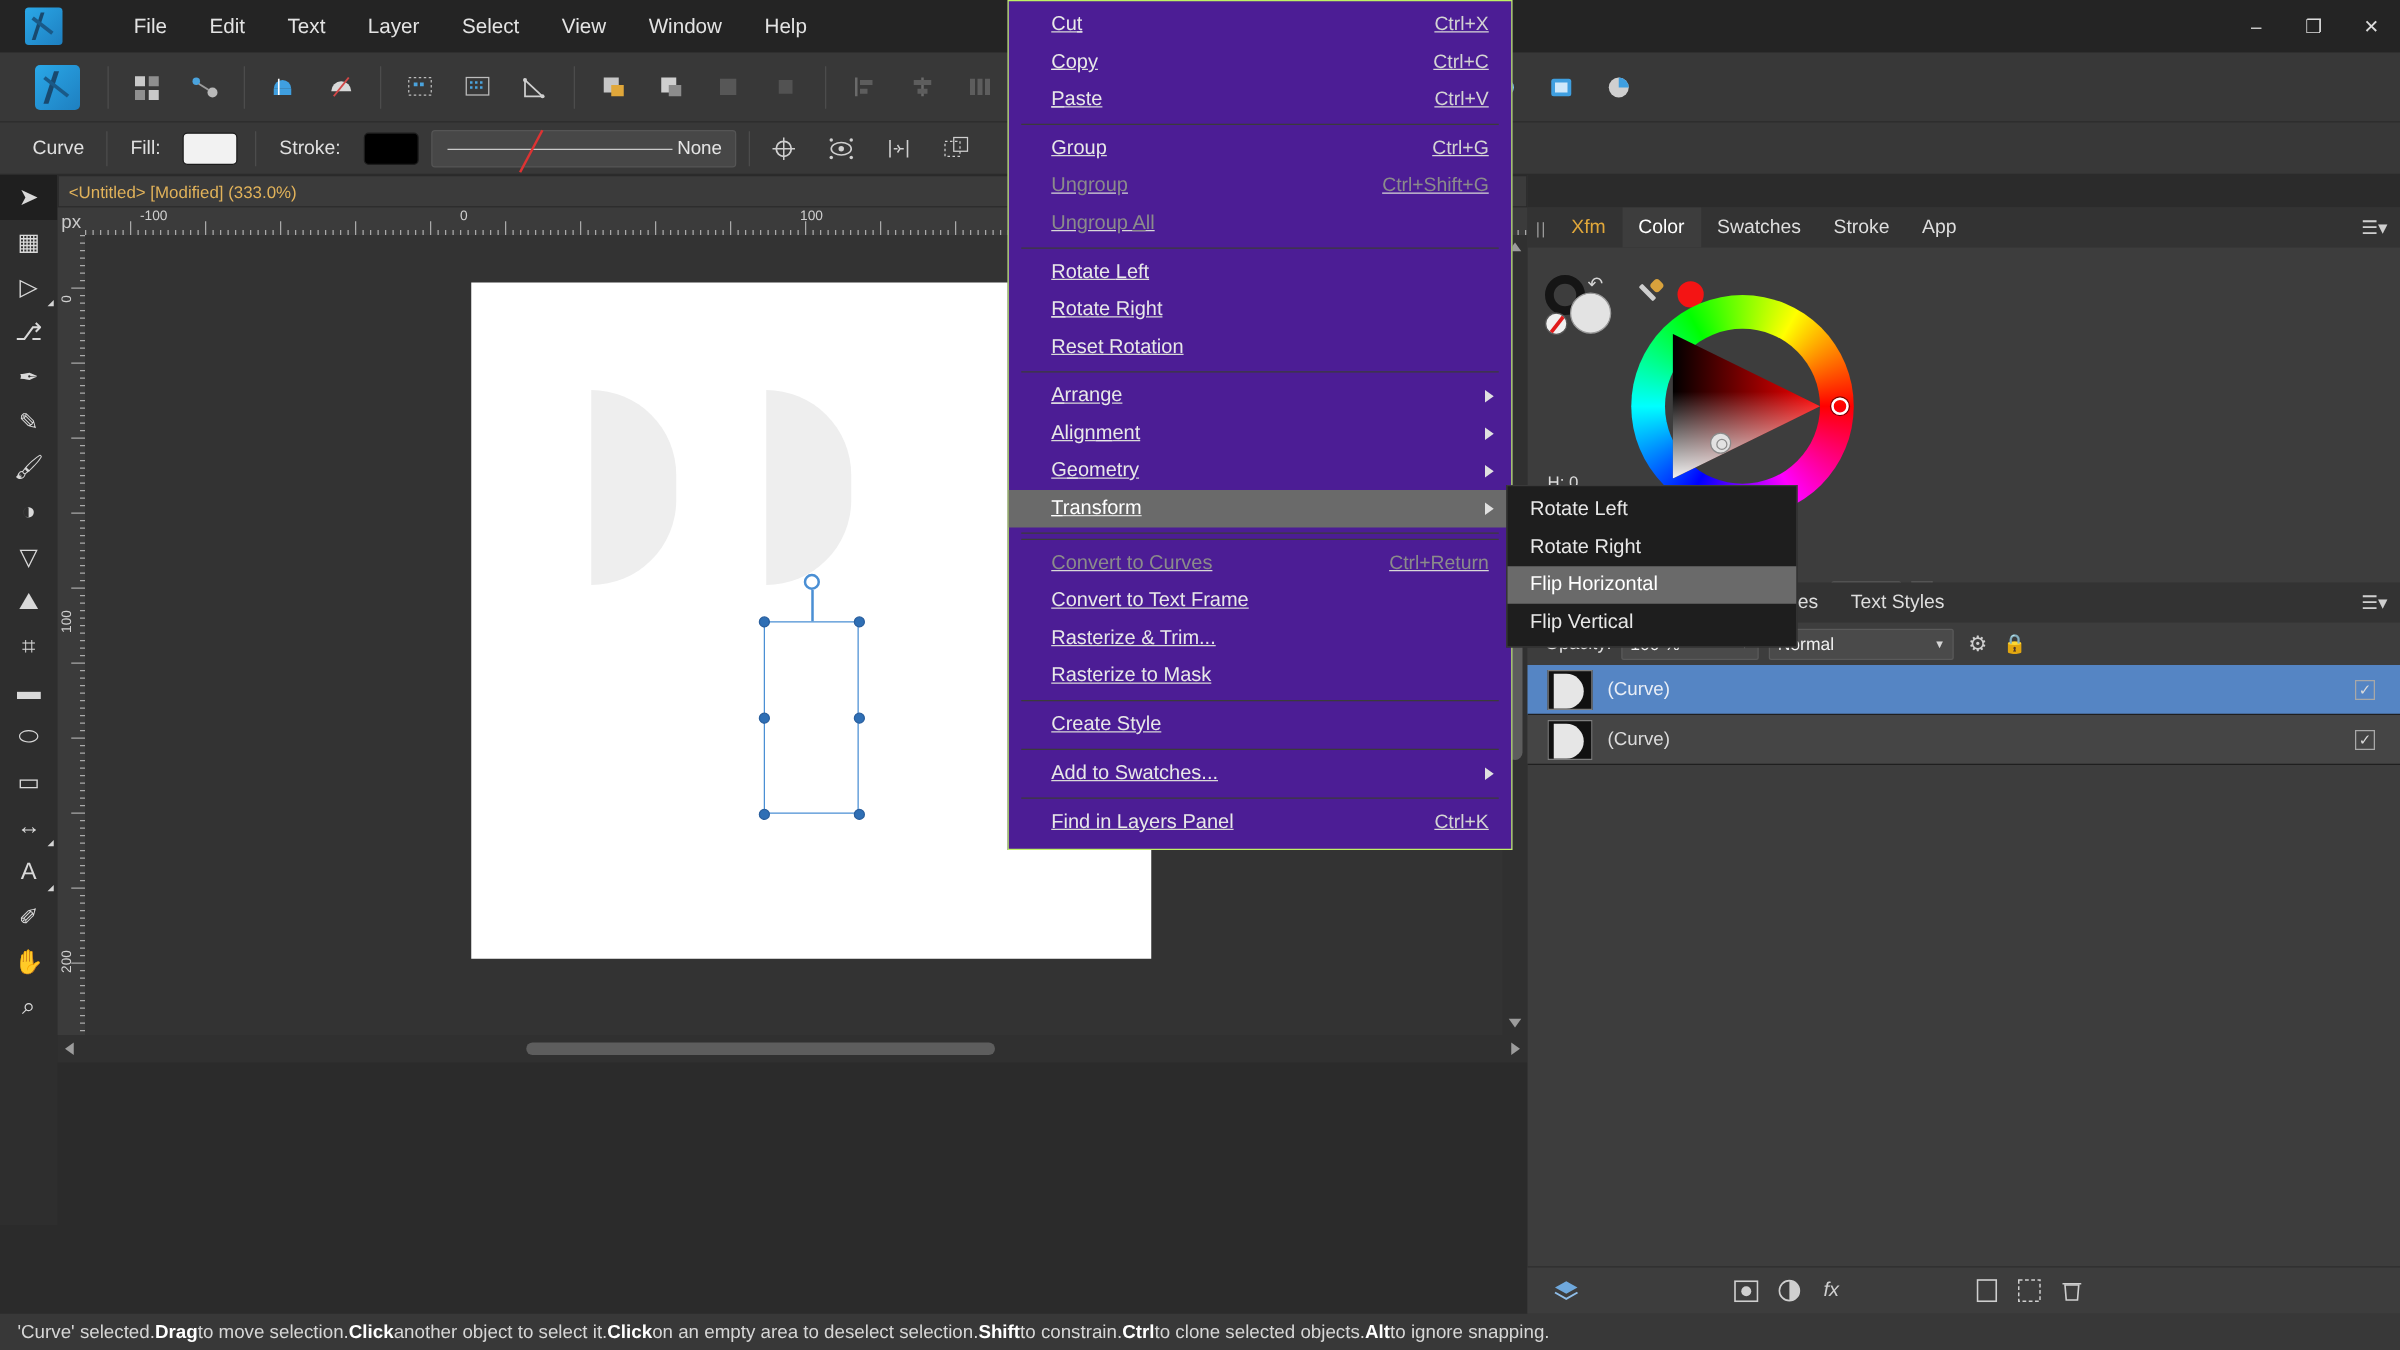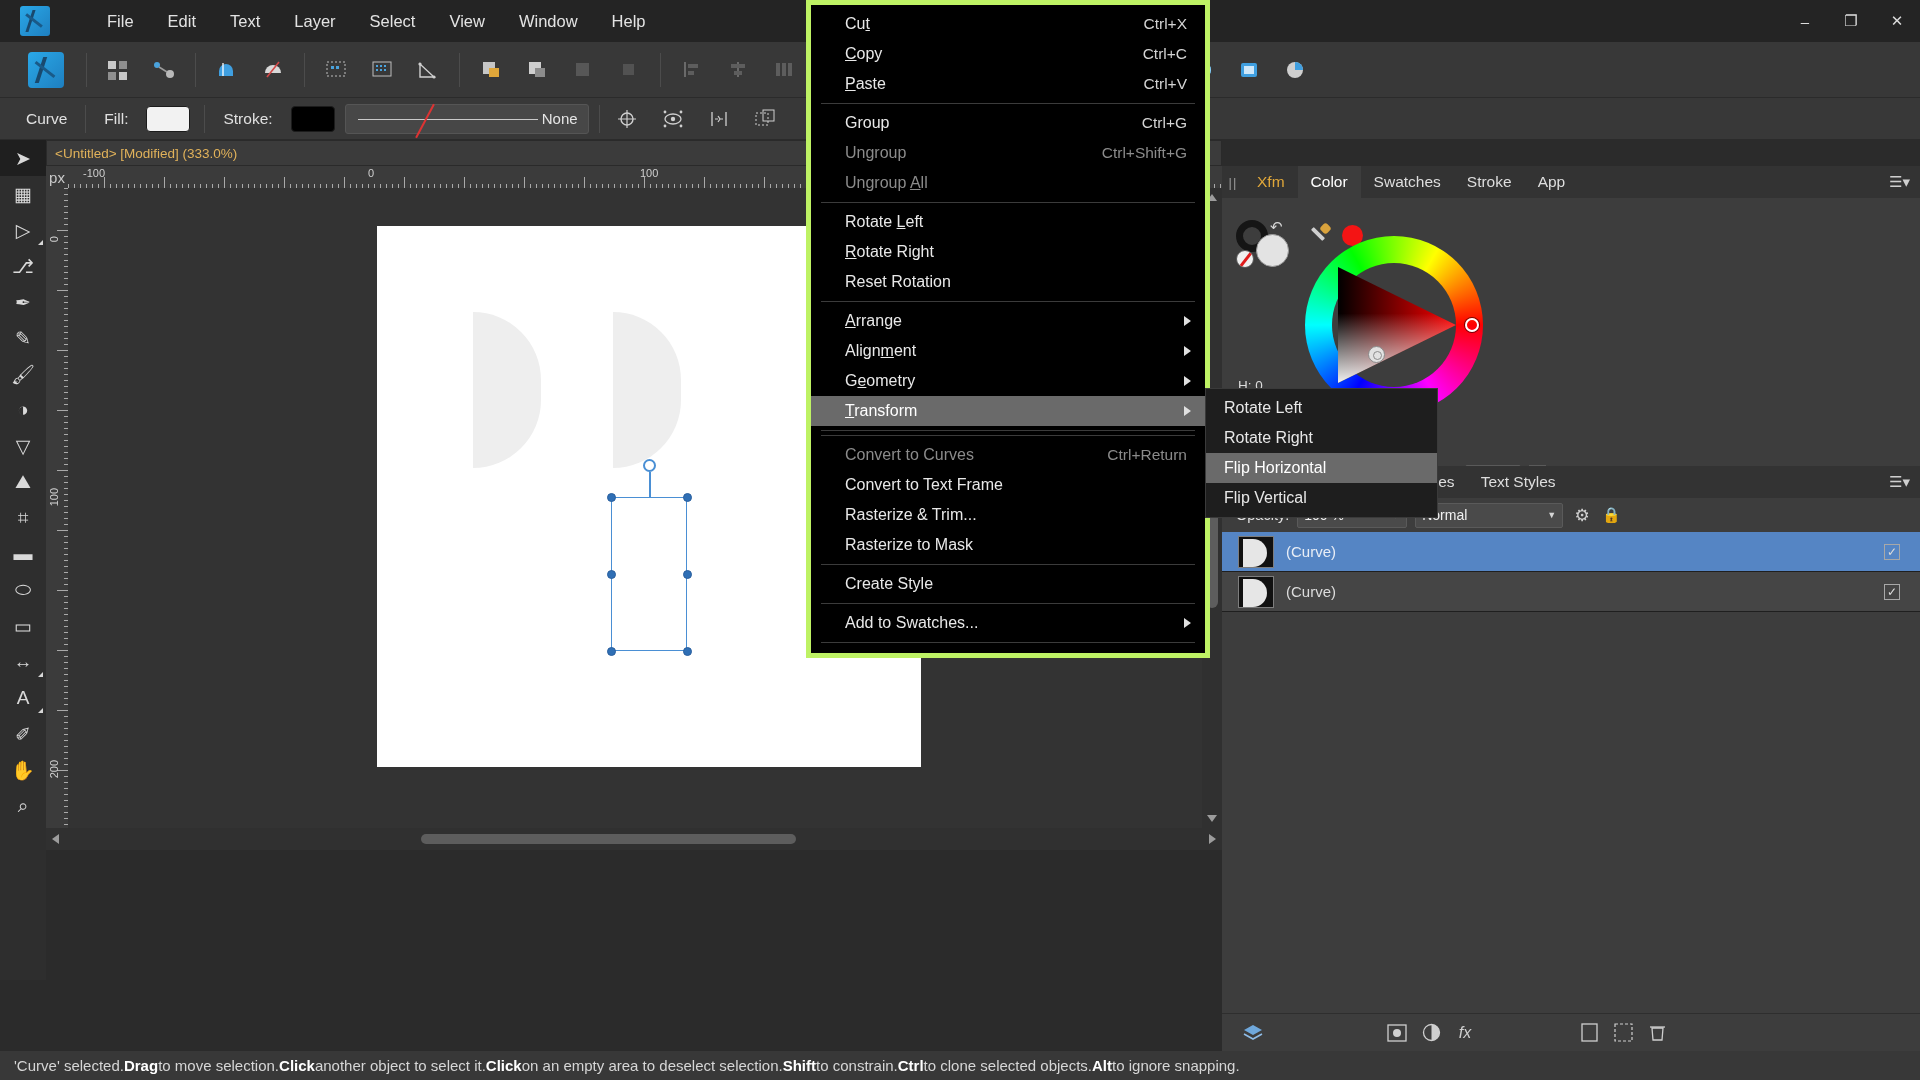--- a/index.html
+++ b/index.html
@@ -270,22 +270,23 @@
   .statusbar {
     position:absolute; left:0; top:1051px; width:1920px; height:29px;
     background:#383838; display:flex; align-items:center; padding-left:14px;
     font-size:15px; color:#d6d6d6;
   }
   .statusbar b { color:#ffffff; }
 
   
   .ctxmenu {
     position:absolute; left:806px; top:0; width:404px;
-    background:#000000; border:5px solid #bef264; z-index:50;
+    background:#4c1d95; border:1px solid #bef264; z-index:50;
     padding:4px 0 6px 0;
+    text-decoration:underline;
   }
   .cm-item {
     height:30px; display:flex; align-items:center; padding:0 14px 0 34px;
     font-size:16px; color:#e8e8e8; position:relative;
   }
   .cm-item.dis { color:#8b8b8b; }
   .cm-item.hl { background:#6a6a6a; color:#ffffff; }
   .cm-item .acc { margin-left:auto; font-size:15.5px; color:#d3d3d3; padding-right:4px;}
   .cm-item.dis .acc { color:#8b8b8b; }
   .cm-item .sub {
@@ -821,21 +822,21 @@
       <i class="tick" style="left: 1098px; bottom: 0px; width: 1px; height: 4px;"></i>
       <i class="tick" style="left: 1104px; bottom: 0px; width: 1px; height: 4px;"></i>
       <i class="tick" style="left: 1110px; bottom: 0px; width: 1px; height: 4px;"></i>
       <i class="tick" style="left: 1116px; bottom: 0px; width: 1px; height: 11px;"></i>
       <i class="tick" style="left: 1122px; bottom: 0px; width: 1px; height: 4px;"></i>
       <i class="tick" style="left: 1128px; bottom: 0px; width: 1px; height: 4px;"></i>
       <i class="tick" style="left: 1134px; bottom: 0px; width: 1px; height: 4px;"></i>
       <i class="tick" style="left: 1140px; bottom: 0px; width: 1px; height: 4px;"></i>
       <i class="tick" style="left: 1146px; bottom: 0px; width: 1px; height: 4px;"></i>
       <i class="tick" style="left: 1152px; bottom: 0px; width: 1px; height: 4px;"></i>
-      <span class="rlabel" style="left: 15px; top: 1px;">-100</span>
+      <span class="rlabel" style="left: 44px; top: 1px;">-100</span>
       <span class="rlabel" style="left: 300px; top: 1px;">0</span>
       <span class="rlabel" style="left: 572px; top: 1px;">100</span>
       <span class="rlabel" style="left: 1112px; top: 1px;">300</span>
     </div>
   <div class="vruler" id="vruler">
       <i class="tick" style="top: 0px; right: 0px; height: 1px; width: 4px;"></i>
       <i class="tick" style="top: 6px; right: 0px; height: 1px; width: 4px;"></i>
       <i class="tick" style="top: 12px; right: 0px; height: 1px; width: 4px;"></i>
       <i class="tick" style="top: 18px; right: 0px; height: 1px; width: 4px;"></i>
       <i class="tick" style="top: 24px; right: 0px; height: 1px; width: 4px;"></i>
@@ -1192,20 +1193,24 @@
       <div class="cm-sep"></div>
       <div class="cm-item">
         <span>Create Style</span>
       </div>
       <div class="cm-sep"></div>
       <div class="cm-item">
         <span>Add to Swatches...</span>
         <span class="sub"></span>
       </div>
       <div class="cm-sep"></div>
+      <div class="cm-item">
+        <span>Find in Layers Panel</span>
+        <span class="acc">Ctrl+K</span>
+      </div>
     </div>
 
   <div class="submenu" id="submenu">
       <div class="sm-item">
         <span>Rotate Left</span>
       </div>
       <div class="sm-item">
         <span>Rotate Right</span>
       </div>
       <div class="sm-item hl">

